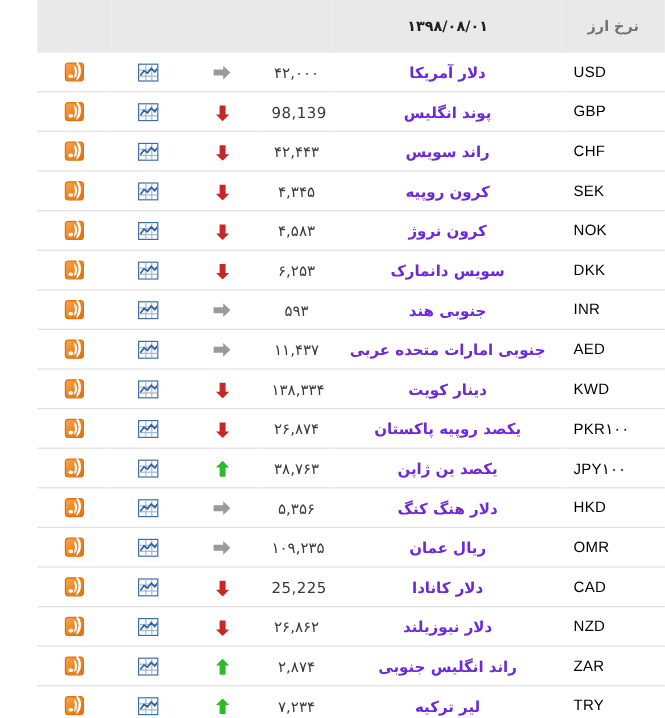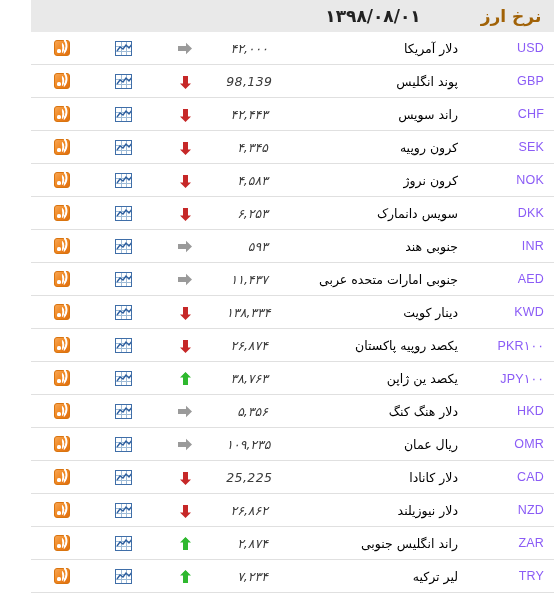--- a/index.html
+++ b/index.html
@@ -27,30 +27,30 @@
   table.rate-table {
     width: 523px;
     border-collapse: collapse;
     table-layout: fixed;
     direction: rtl;
   }
 
   
   table.rate-table thead th {
     background: #e9e9e9;
-    height: 32px;
+    height: 44px;
     padding: 0 10px;
     font-weight: bold;
-    font-size: 17px;
+    font-size: 12px;
     border: 0;
     vertical-align: middle;
     white-space: nowrap;
   }
   th.th-code {
-    color: #a16207;
+    color: #737373;
     text-align: center;
     width: 66px;
   }
   th.th-date {
     color: #222222;
     text-align: center;
     width: 170px;
     font-weight: bold;
     letter-spacing: .3px;
   }
@@ -70,42 +70,42 @@
     vertical-align: middle;
     white-space: nowrap;
     font-size: 12.5px;
   }
   table.rate-table tbody tr:first-child td {
     border-top: 0;
   }
 
   td.cell-code {
     width: 66px;
-    text-align: right;
-    color: #8b5cf6;
+    text-align: left;
+    color: #000000;
     font-family: "Liberation Sans", sans-serif;
     font-size: 12.5px;
     letter-spacing: .2px;
   }
   td.cell-name {
     width: 170px;
-    text-align: right;
-    color: #000000;
+    text-align: center;
+    color: #6d28d9;
     padding-left: 12px;
     font-size: 13px;
+    font-weight: bold;
   }
   td.cell-value {
     width: 132px;
-    text-align: right;
+    text-align: center;
     color: #3a3a3a;
     padding-left: 18px;
     direction: ltr;
     font-size: 13px;
     letter-spacing: .4px;
-    font-style: italic;
   }
   td.cell-trend {
     width: 46px;
     text-align: center;
     padding: 0;
   }
   td.cell-chart {
     width: 46px;
     text-align: center;
     padding: 0;

